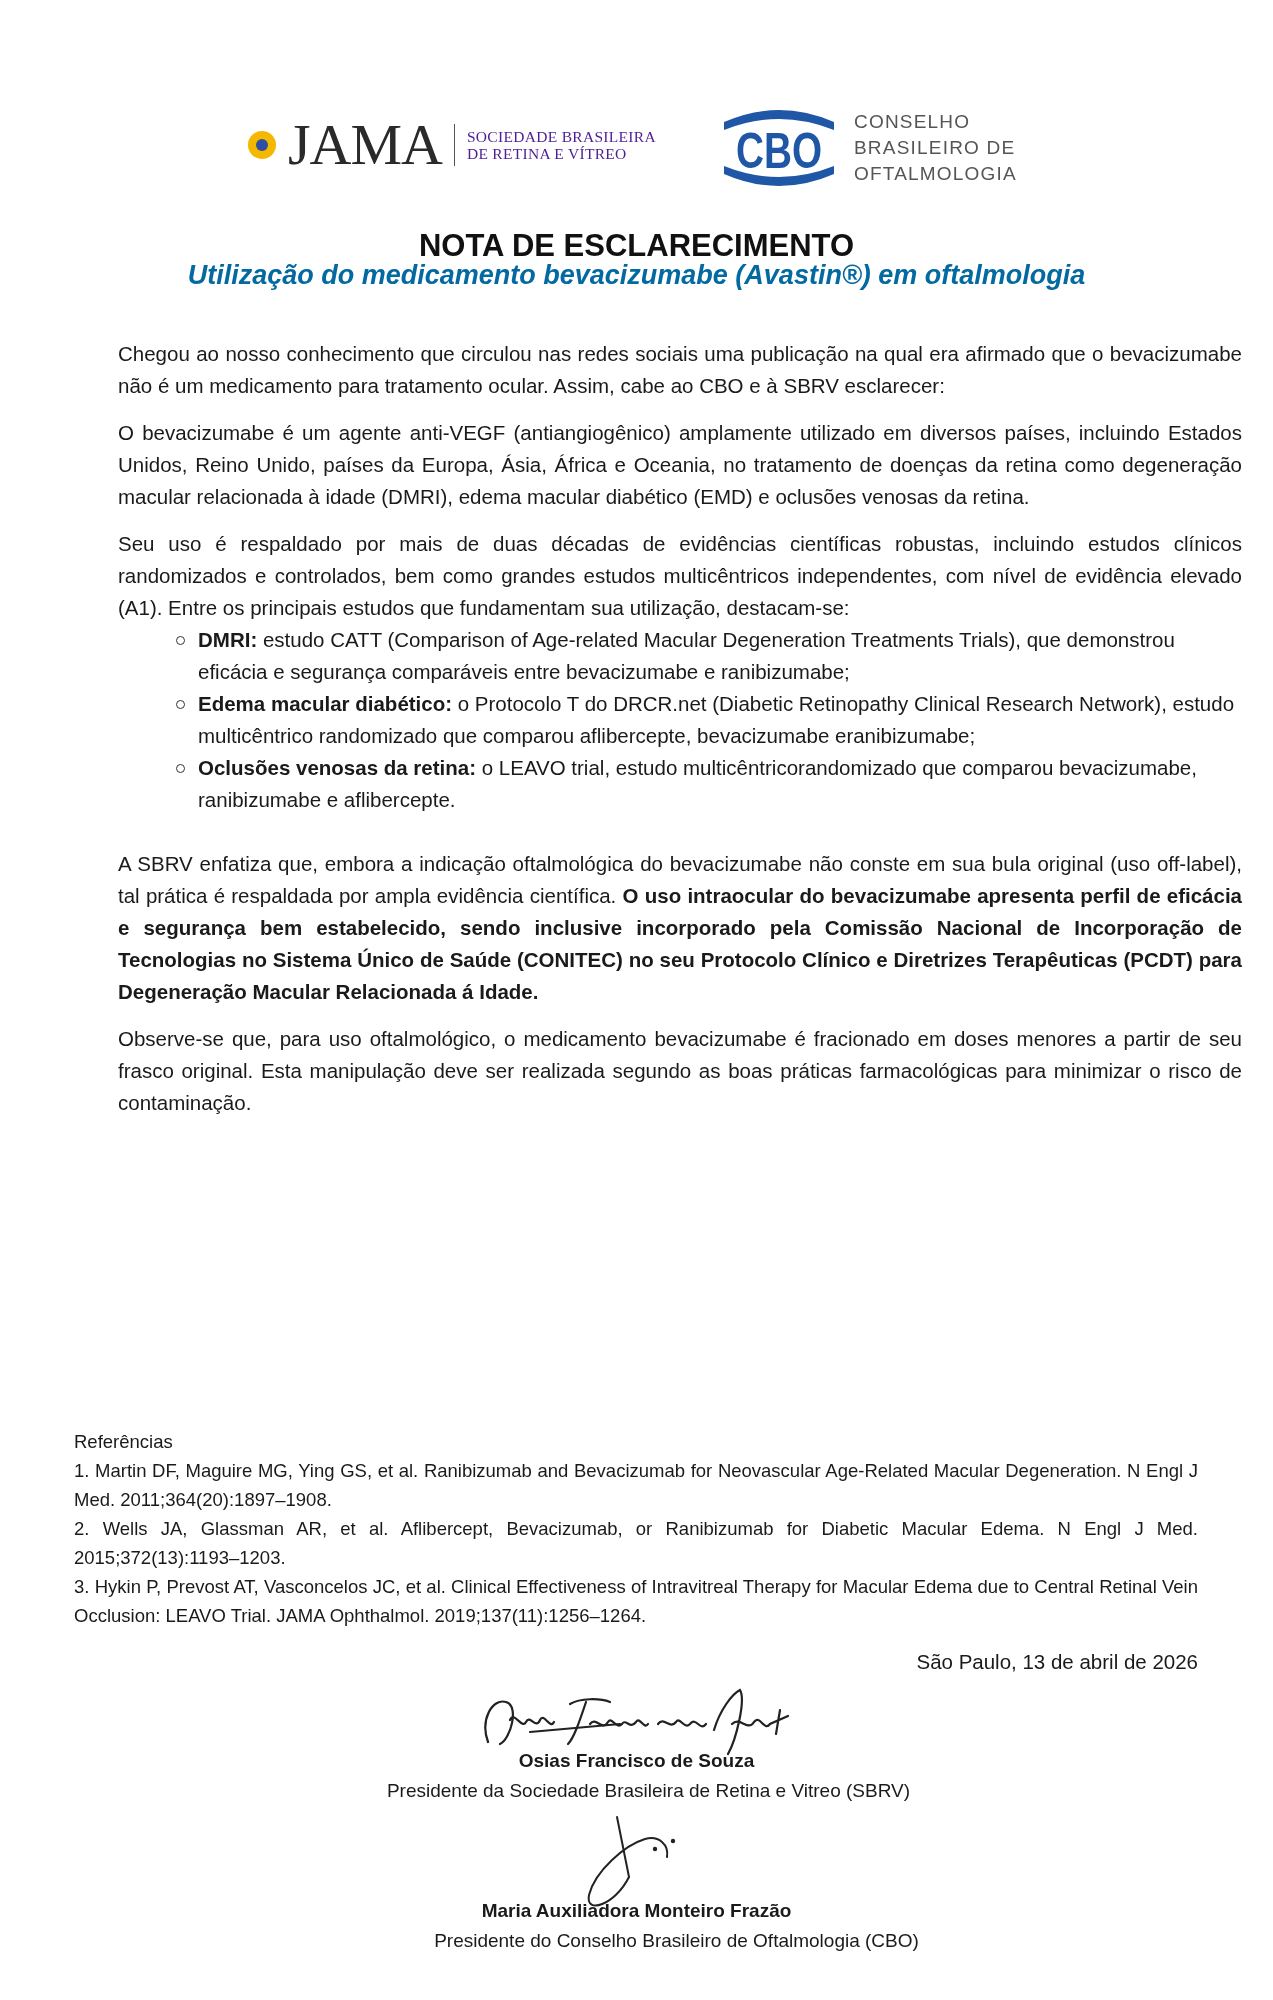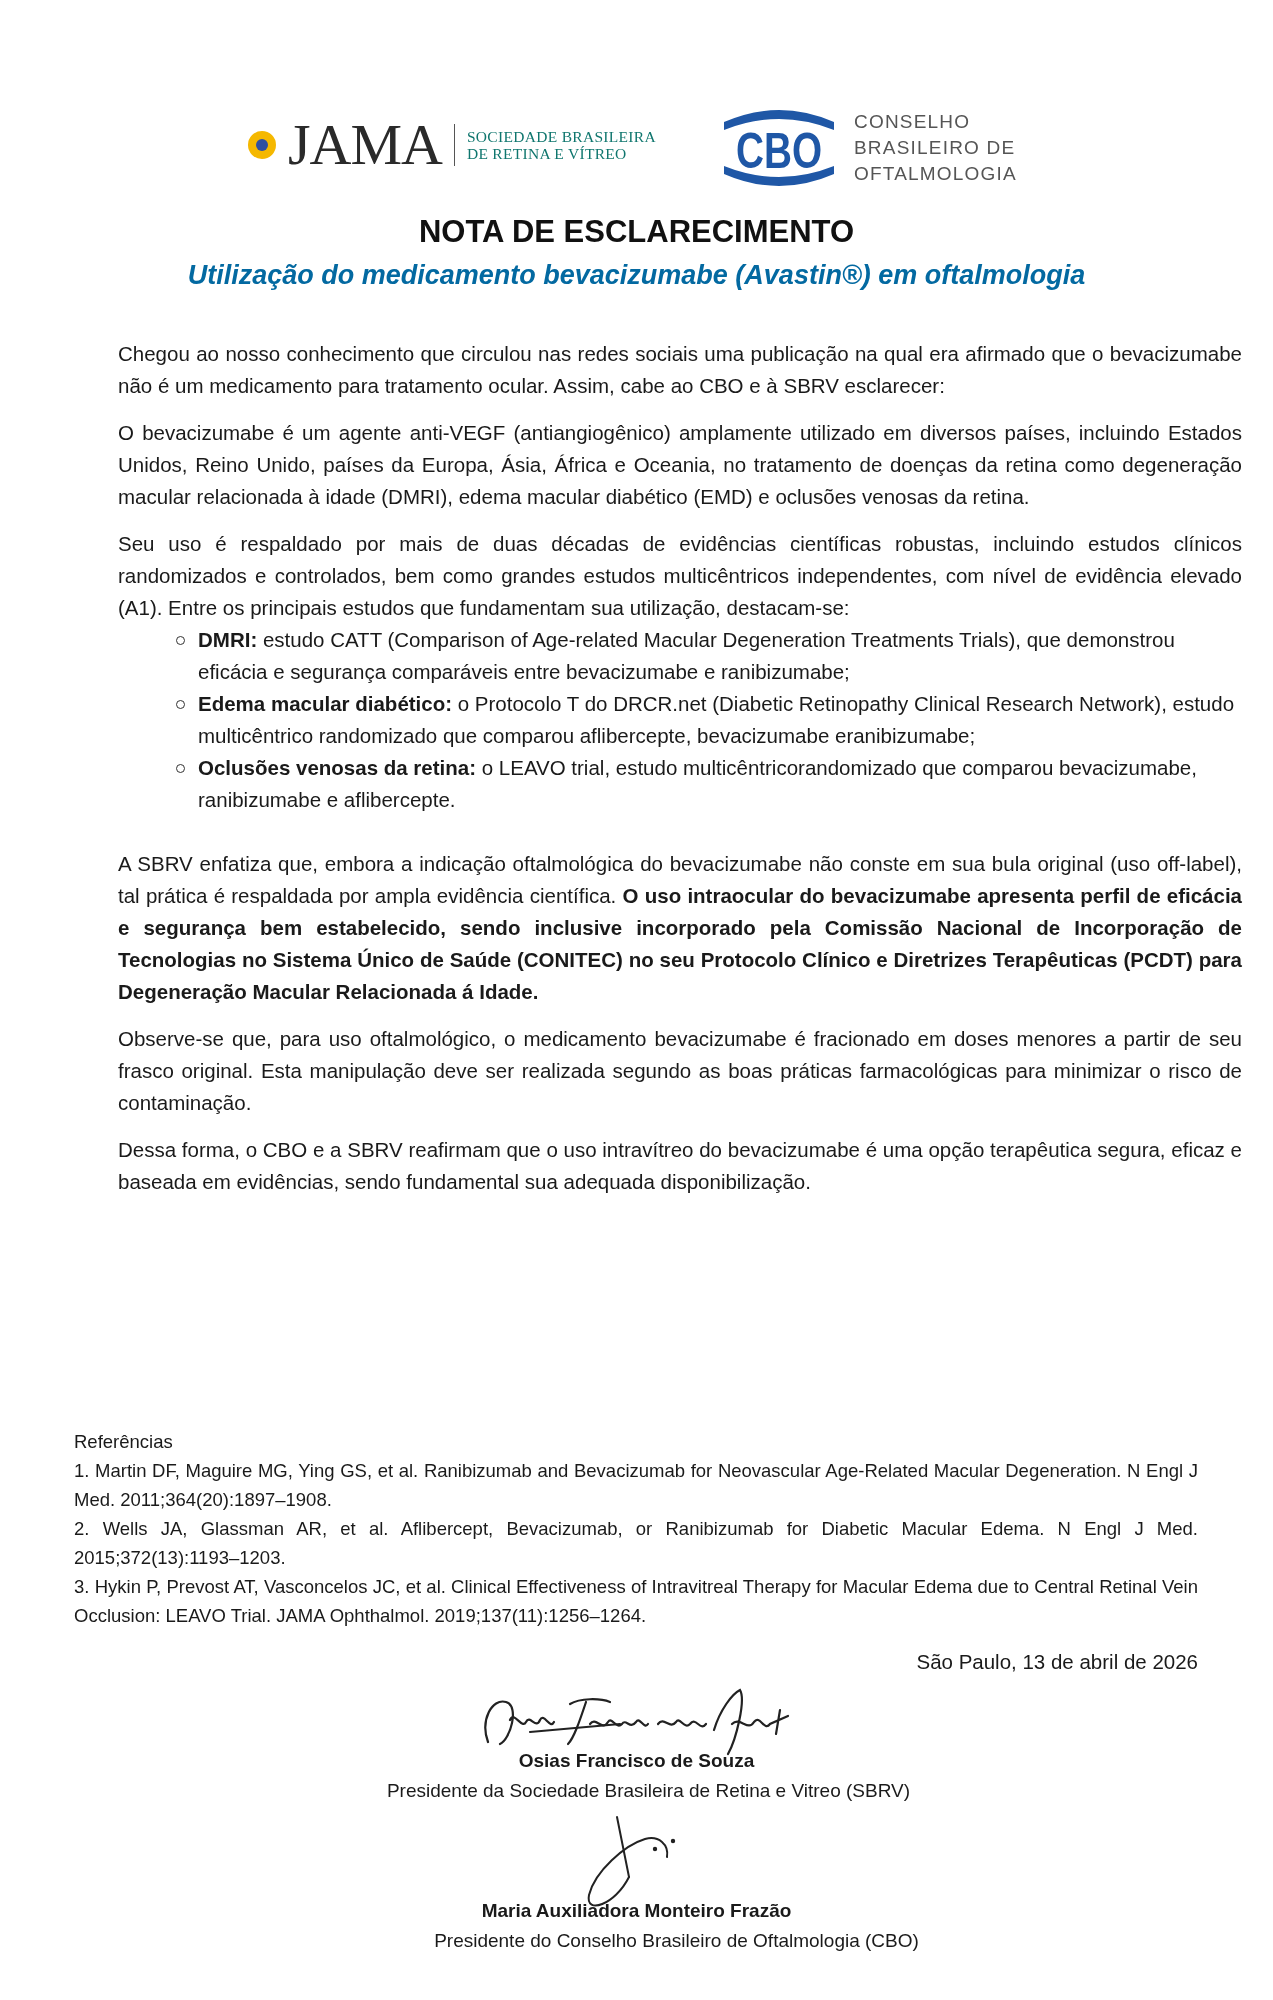--- a/index.html
+++ b/index.html
@@ -4,25 +4,25 @@
 <style>
   html, body { margin: 0; padding: 0; background: #ffffff; }
   body { width: 1273px; height: 2000px; position: relative; overflow: hidden; color: #1a1a1a;
          font-family: "Liberation Sans", sans-serif; }
   .header { position: absolute; left: 0; top: 95px; width: 1273px; height: 110px; }
   .sbrv-logo { position: absolute; left: 248px; top: 25px; height: 50px; display: flex; align-items: center; }
   .sbrv-dot { width: 28px; height: 28px; border-radius: 50%; background: #f5b800; position: relative; margin-right: 12px; }
   .sbrv-dot::after { content: ""; position: absolute; left: 8px; top: 8px; width: 12px; height: 12px; border-radius: 50%; background: #2f4fa2; }
   .sbrv-name { font-family: "Liberation Serif", serif; font-size: 58px; color: #2a2a2a; letter-spacing: -1px; line-height: 1; }
   .sbrv-sep { width: 1px; height: 42px; background: #555; margin: 0 12px 0 12px; }
-  .sbrv-sub { font-family: "Liberation Serif", serif; font-size: 15.5px; line-height: 17px; color: #0f766e; letter-spacing: 0.3px; }
+  .sbrv-sub { font-family: "Liberation Serif", serif; font-size: 15.5px; line-height: 17px; color: #4c1d95; letter-spacing: 0.3px; }
   .cbo-logo { position: absolute; left: 720px; top: 0; height: 105px; display: flex; align-items: center; }
   .cbo-mark { width: 118px; height: 92px; }
   .cbo-text { margin-left: 16px; font-family: "Liberation Sans", sans-serif; font-size: 19px; line-height: 26px; color: #555; letter-spacing: 1.2px; }
-  .title { position: absolute; left: 0; width: 1273px; top: 214px; text-align: center; font-weight: bold; font-size: 31px; color: #111; }
+  .title { position: absolute; left: 0; width: 1273px; top: 228px; text-align: center; font-weight: bold; font-size: 31px; color: #111; }
   .subtitle { position: absolute; left: 0; width: 1273px; top: 260px; text-align: center; font-weight: bold; font-style: italic; font-size: 27px; color: #0369a1; }
   .body { position: absolute; left: 74px; width: 1124px; top: 338px; font-size: 20.5px; line-height: 32px; color: #1a1a1a; margin-left: 44px; }
   .body p { margin: 0 0 15px 0; text-align: justify; }
   .body ul { margin: -15px 0 0 0; padding-left: 80px; list-style: none; }
   .body li { position: relative; margin: 0; text-align: left; }
   .bullet { position: absolute; left: -22px; top: 12px; width: 7px; height: 7px; border: 1.3px solid #333; border-radius: 50%; }
   .refs { position: absolute; left: 74px; width: 1124px; top: 1427px; font-size: 18.5px; line-height: 29px; text-align: justify; }
   .refs div { margin: 0; }
   .date { position: absolute; right: 75px; top: 1650px; font-size: 20.5px; }
   .sig1-img { position: absolute; left: 470px; top: 1680px; width: 340px; height: 80px; }
@@ -66,21 +66,20 @@
   <p>Chegou ao nosso conhecimento que circulou nas redes sociais uma publicação na qual era afirmado que o bevacizumabe não é um medicamento para tratamento ocular. Assim, cabe ao CBO e à SBRV esclarecer:</p>
   <p>O bevacizumabe é um agente anti-VEGF (antiangiogênico) amplamente utilizado em diversos países, incluindo Estados Unidos, Reino Unido, países da Europa, Ásia, África e Oceania, no tratamento de doenças da retina como degeneração macular relacionada à idade (DMRI), edema macular diabético (EMD) e oclusões venosas da retina.</p>
   <p>Seu uso é respaldado por mais de duas décadas de evidências científicas robustas, incluindo estudos clínicos randomizados e controlados, bem como grandes estudos multicêntricos independentes, com nível de evidência elevado (A1). Entre os principais estudos que fundamentam sua utilização, destacam-se:</p>
   <ul>
     <li><span class="bullet"></span><b>DMRI:</b><span> estudo CATT (Comparison of Age-related Macular Degeneration Treatments Trials), que demonstrou eficácia e segurança comparáveis entre bevacizumabe e ranibizumabe;</span></li>
     <li><span class="bullet"></span><b>Edema macular diabético:</b><span> o Protocolo T do DRCR.net (Diabetic Retinopathy Clinical Research Network), estudo multicêntrico randomizado que comparou aflibercepte, bevacizumabe eranibizumabe;</span></li>
     <li><span class="bullet"></span><b>Oclusões venosas da retina:</b><span> o LEAVO trial, estudo multicêntricorandomizado que comparou bevacizumabe, ranibizumabe e aflibercepte.</span></li>
   </ul>
   <p style="margin-top:32px"><span>A SBRV enfatiza que, embora a indicação oftalmológica do bevacizumabe não conste em sua bula original (uso off-label), tal prática é respaldada por ampla evidência científica. </span><b>O uso intraocular do bevacizumabe apresenta perfil de eficácia e segurança bem estabelecido, sendo inclusive incorporado pela Comissão Nacional de Incorporação de Tecnologias no Sistema Único de Saúde (CONITEC) no seu Protocolo Clínico e Diretrizes Terapêuticas (PCDT) para Degeneração Macular Relacionada á Idade.</b></p>
   <p>Observe-se que, para uso oftalmológico, o medicamento bevacizumabe é fracionado em doses menores a partir de seu frasco original. Esta manipulação deve ser realizada segundo as boas práticas farmacológicas para minimizar o risco de contaminação.</p>
-  <p>Dessa forma, o CBO e a SBRV reafirmam que o uso intravítreo do bevacizumabe é uma opção terapêutica segura, eficaz e baseada em evidências, sendo fundamental sua adequada disponibilização.</p>
 </div>
 
 <div class="refs">
   <div>Referências</div>
   <div>1. Martin DF, Maguire MG, Ying GS, et al. Ranibizumab and Bevacizumab for Neovascular Age-Related Macular Degeneration. N Engl J Med. 2011;364(20):1897–1908.</div>
   <div>2. Wells JA, Glassman AR, et al. Aflibercept, Bevacizumab, or Ranibizumab for Diabetic Macular Edema. N Engl J Med. 2015;372(13):1193–1203.</div>
   <div>3. Hykin P, Prevost AT, Vasconcelos JC, et al. Clinical Effectiveness of Intravitreal Therapy for Macular Edema due to Central Retinal Vein Occlusion: LEAVO Trial. JAMA Ophthalmol. 2019;137(11):1256–1264.</div>
 </div>
 
 <div class="date">São Paulo, 13 de abril de 2026</div>

